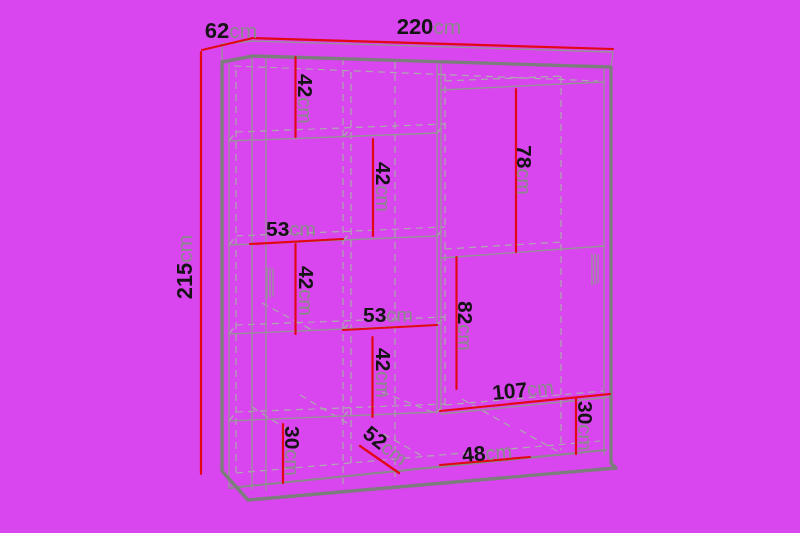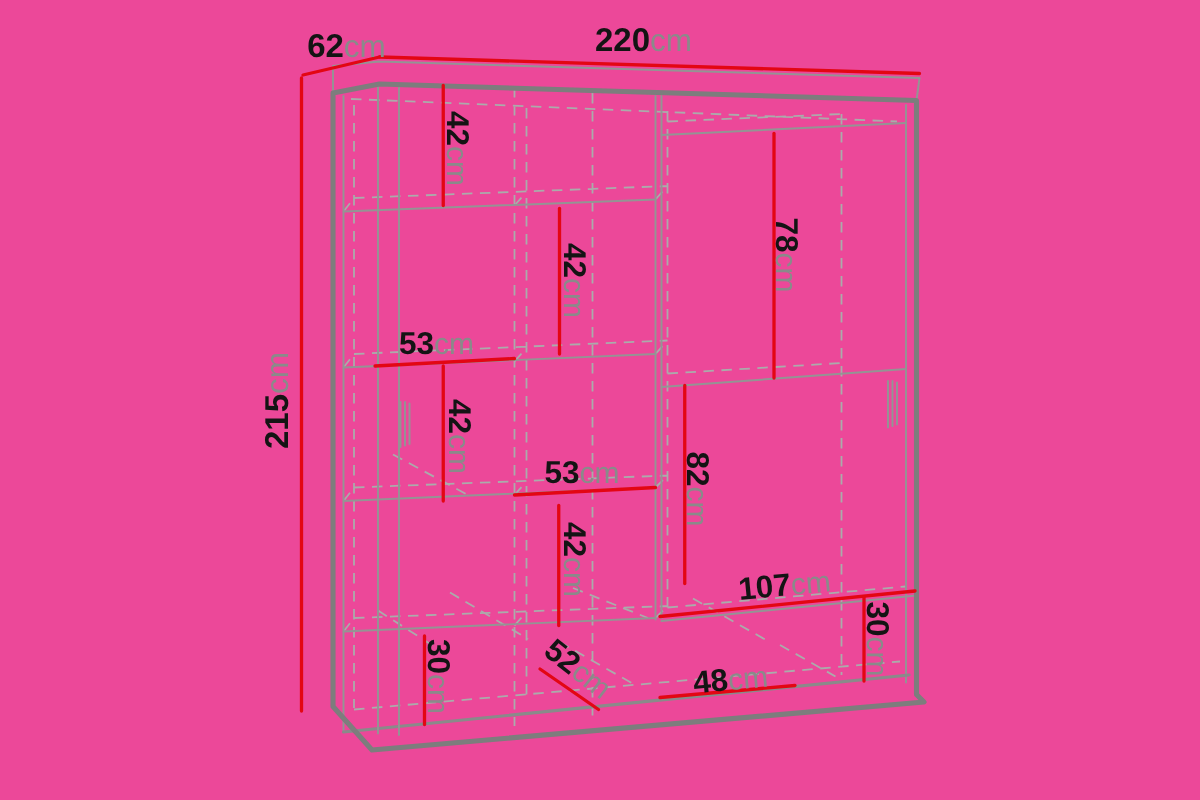--- a/index.html
+++ b/index.html
@@ -1,19 +1,19 @@
 <!DOCTYPE html>
 <html><head>
 <meta charset="utf-8">
 <style>
   html,body{margin:0;padding:0;background:#fff;}
   .stage{
     position:relative;
     width:800px;height:533px;
-    background:#ec4899;
+    background:#d946ef;
     overflow:hidden;
     font-family:"Liberation Sans", sans-serif;
   }
   svg{display:block;}
   
   .thick{stroke:#7d7d7d;stroke-width:3.4;fill:none;stroke-linejoin:round;stroke-linecap:round;}
   .thin{stroke:#949494;stroke-width:1.3;fill:none;stroke-linecap:round;}
   .floorline{stroke:#8a8a8a;stroke-width:2.1;fill:none;stroke-linecap:round;}
   .dashed{stroke:#ababab;stroke-width:1.2;fill:none;stroke-dasharray:7 5;stroke-linecap:butt;}
   

